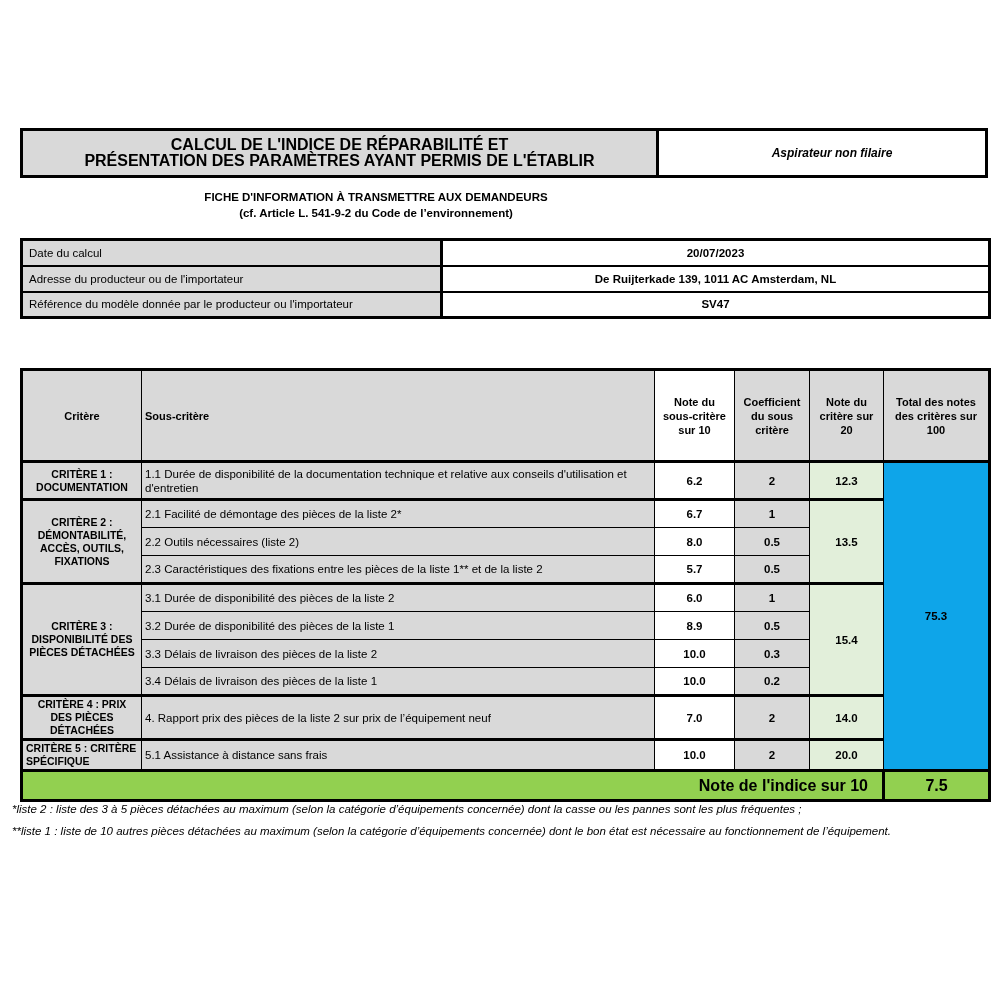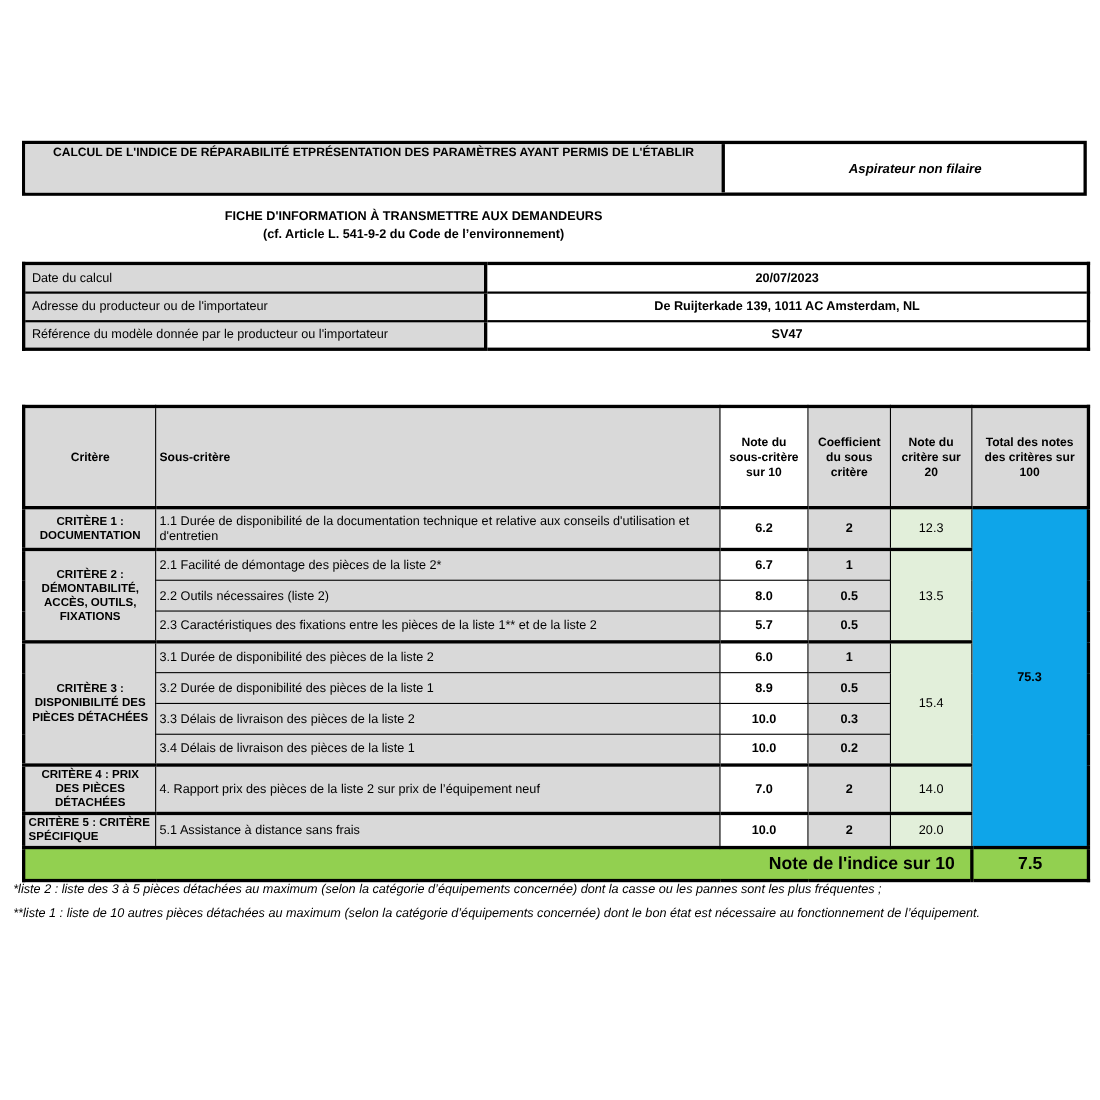--- a/index.html
+++ b/index.html
@@ -8,22 +8,22 @@
     font-family:"Liberation Sans", sans-serif; color:#000;
   }
 
   
   .header-box {
     position:absolute; left:20px; top:128px; width:968px; height:50px;
     border:3px solid #000; box-sizing:border-box; display:flex; background:#fff;
   }
   .header-title {
     width:636px; background:#d9d9d9; border-right:3px solid #000; box-sizing:border-box;
-    display:flex; flex-direction:row; justify-content:center; text-align:center;
-    font-weight:bold; font-size:11px; line-height:16px;
+    display:flex; flex-direction:column; justify-content:center; text-align:center;
+    font-weight:bold; font-size:16px; line-height:16px;
   }
   .header-product {
     flex:1; display:flex; align-items:center; justify-content:center;
     font-weight:bold; font-style:italic; font-size:12px;padding-left:20px;
   }
 
   
   .subtitle {
     position:absolute; left:20px; top:189px; width:712px; text-align:center;
     font-weight:bold; font-size:11.5px; line-height:16px;
@@ -48,21 +48,21 @@
   .score td { border:1px solid #000; box-sizing:border-box; padding:1px 3px; }
   .score tr.hdr td {
     font-weight:bold; text-align:center; background:#d9d9d9;
     font-size:11px; line-height:14px;
   }
   .score tr.hdr td.c-n10 { background:#fff; }
   .c-crit  { background:#d9d9d9; font-weight:bold; text-align:center; font-size:10.5px; line-height:13px; }
   .c-sub   { background:#d9d9d9; border-left:2px solid #000; padding-left:5px; line-height:14px; }
   .c-n10   { border-left:2px solid #000; background:#fff;    font-weight:bold; text-align:center; }
   .c-coef  { border-left:2px solid #000; background:#d9d9d9; font-weight:bold; text-align:center; }
-  .c-n20   { border-left:2px solid #000; background:#e2efda; font-weight:normal; text-align:center; }
+  .c-n20   { border-left:2px solid #000; background:#e2efda; font-weight:bold; text-align:center; }
   .c-tot   { border-left:2px solid #000; background:#0ea5e9; font-weight:bold; text-align:center; }
   .score tr.grp td { border-top:3px solid #000; }
   .score tr.grn td { background:#92d050; border-top:3px solid #000; }
   .glabel { text-align:right; font-weight:bold; font-size:16px; padding-right:14px !important; }
   .gval   { text-align:center; font-weight:bold; font-size:16px; border-left:3px solid #000 !important; }
   .vtop   { vertical-align:top;margin-top:40px; }
   .h92{height:92px} .h38{height:38px} .h28{height:28px} .h41{height:41px} .h31{height:31px} .h30{height:30px}
 
   
   .footnotes {

